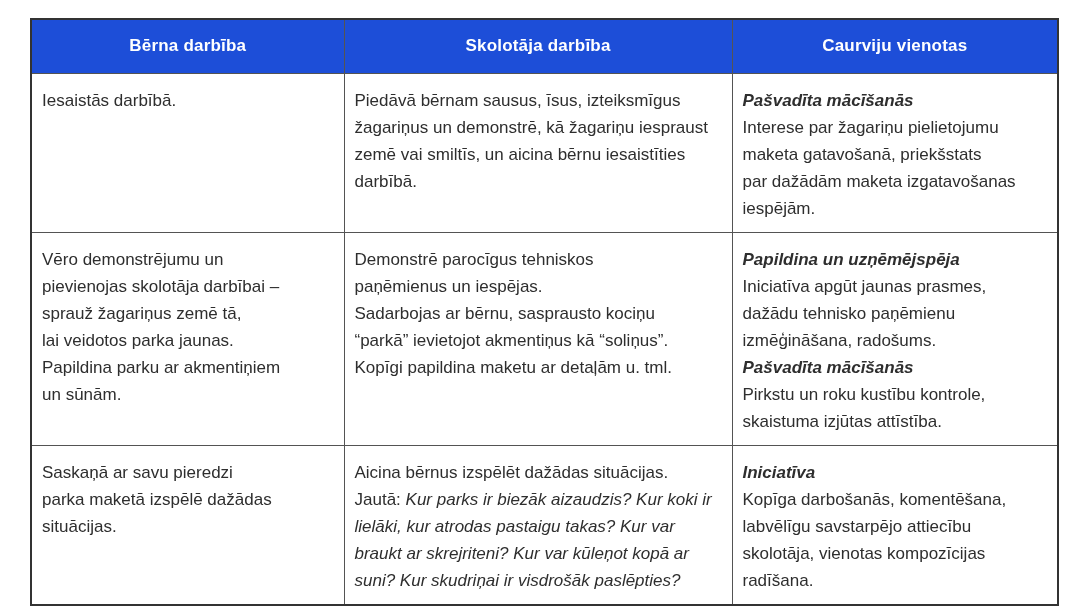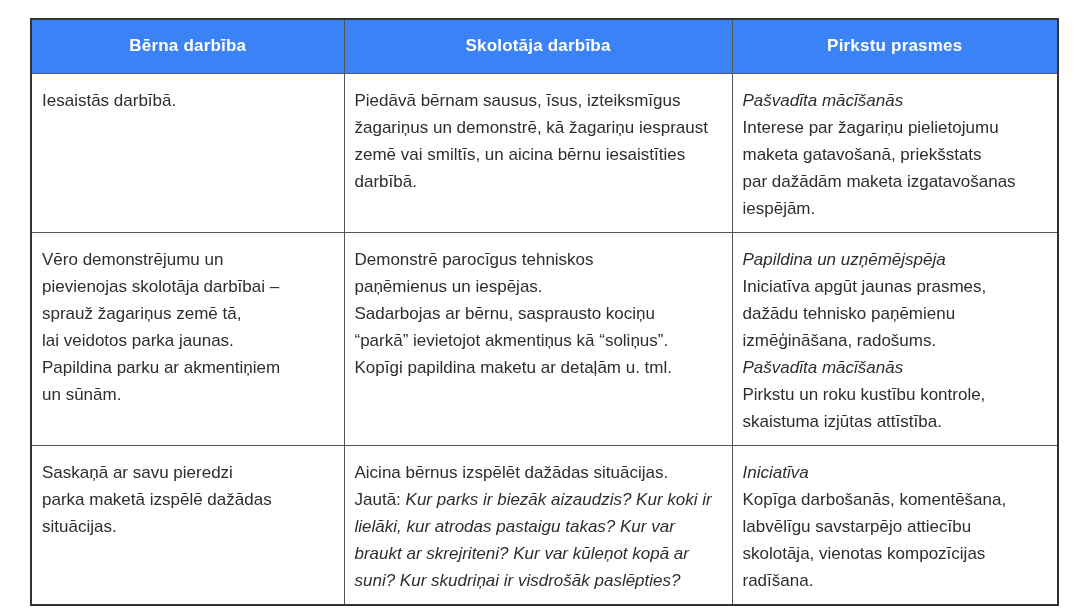--- a/index.html
+++ b/index.html
@@ -25,21 +25,21 @@
     border-collapse: collapse;
     table-layout: fixed;
     border: 2px solid #333333;
   }
   table.doc-table th,
   table.doc-table td {
     border: 1px solid #545454;
     box-sizing: border-box;
   }
   table.doc-table th {
-    background: #3b82f6;
+    background: #1d4ed8;
     color: #ffffff;
     font-size: 17px;
     font-weight: bold;
     letter-spacing: 0.2px;
     height: 54px;
     text-align: center;
     vertical-align: middle;
     padding: 0 8px;
   }
   table.doc-table td {
@@ -52,37 +52,37 @@
   }
   tbody tr:nth-child(1) td { height: 156px; }
   tbody tr:nth-child(2) td { height: 207px; }
   tbody tr:nth-child(3) td { height: 157px; }
   .cell-par {
     margin: 0;
     white-space: pre-line;
   }
   .seg-n  { font-style: normal; font-weight: normal; }
   .seg-i  { font-style: italic; font-weight: normal; }
-  .seg-bi { font-style: italic; font-weight: normal; margin-top: 36px; }
+  .seg-bi { font-style: italic; font-weight: bold; margin-top: 36px; }
 </style>
 </head>
 <body>
 
 <div class="page">
   <table class="doc-table">
     <colgroup>
       <col style="width:313px">
       <col style="width:388px">
       <col style="width:326px">
     </colgroup>
     <thead>
       <tr>
         <th>Bērna darbība</th>
         <th>Skolotāja darbība</th>
-        <th>Pirkstu prasmes</th>
+        <th>Caurviju vienotas</th>
       </tr>
     </thead>
     <tbody>
         <tr>
           <td>
             <p class="cell-par"><span class="seg-n">Iesaistās darbībā.</span></p>
           </td>
           <td>
             <p class="cell-par"><span class="seg-n">Piedāvā bērnam sausus, īsus, izteiksmīgus žagariņus un demonstrē, kā žagariņu iespraust zemē vai smiltīs, un aicina bērnu iesaistīties darbībā.</span></p>
           </td>

